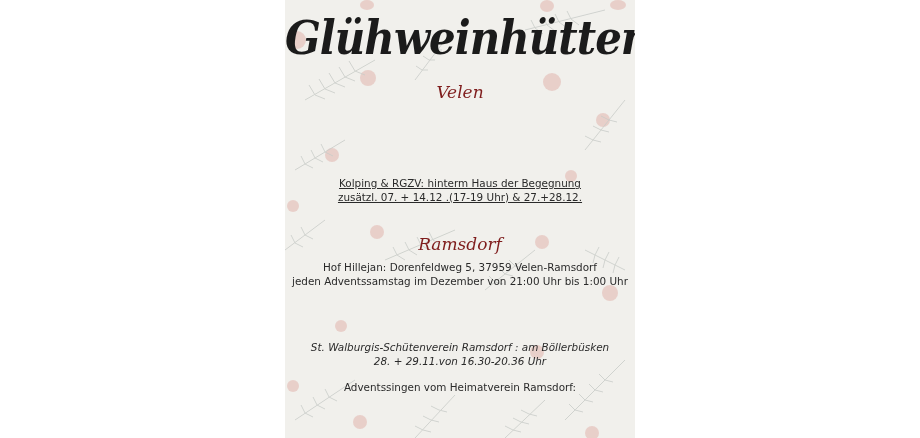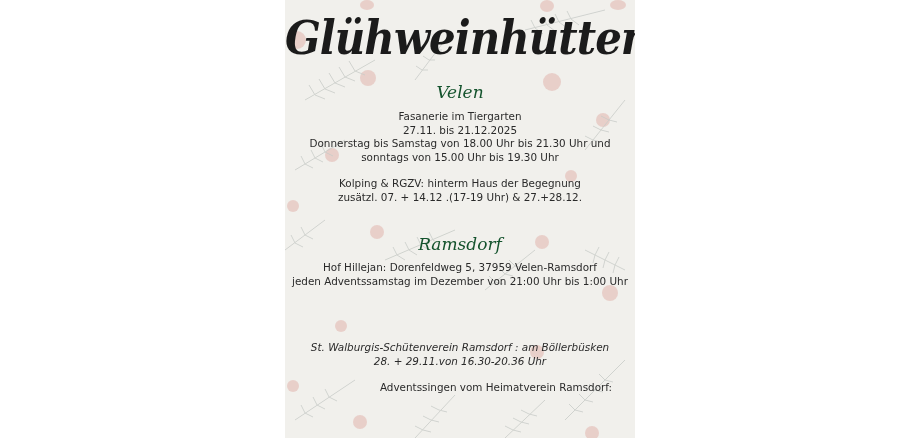--- a/index.html
+++ b/index.html
@@ -20,21 +20,21 @@
   }
   .title {
     position: absolute; left: 0; width: 350px; top: 14px; text-align: center;
     font-family: "DejaVu Serif", serif; font-style: italic; font-weight: bold;
     font-size: 42px; color: #1b1b1b; letter-spacing: -1px;
     transform: scaleY(1.1);
   }
   .section-head {
     position: absolute; left: 0; width: 350px; text-align: center;
     font-family: "DejaVu Serif", serif; font-style: italic;
-    font-size: 17px; color: #14532d;
+    font-size: 17px; color: #7f1d1d;
   }
   .block {
     position: absolute; left: 0; width: 350px; text-align: center;
     font-family: "DejaVu Sans", sans-serif; font-size: 10.4px; line-height: 13.6px;
     color: #2a2a2a;
   }
   .block div { white-space: nowrap; }
 </style>
 </head>
 <body>
@@ -88,41 +88,35 @@
       <path d="M290 410 l-6 -6 M300 400 l-6 -6 M310 390 l-6 -6 M320 380 l-6 -6 M290 410 l8 2 M300 400 l8 2 M310 390 l8 2 M320 380 l8 2"></path>
       <path d="M130 80 L160 40"></path>
       <path d="M137 70 l-6 -4 M144 60 l-6 -4 M151 50 l-6 -4 M137 70 l6 0 M144 60 l6 0 M151 50 l6 0"></path>
     </g>
   </svg>
 
   <div class="title">Glühweinhütten</div>
 
   <div class="section-head" style="top:82px;">Velen</div>
 
-  <div class="block" style="top:110px;">
-    <div>Fasanerie im Tiergarten</div>
-    <div>27.11. bis 21.12.2025</div>
-    <div>Donnerstag bis Samstag von 18.00 Uhr bis 21.30 Uhr und</div>
-    <div>sonntags von 15.00 Uhr bis 19.30 Uhr</div>
-  </div>
 
-  <div class="block" style="top:177px;">
+  <div class="block" style="top:177px;text-decoration:underline;">
     <div>Kolping &amp; RGZV: hinterm Haus der Begegnung</div>
     <div>zusätzl. 07. + 14.12 .(17-19 Uhr) &amp; 27.+28.12.</div>
   </div>
 
   <div class="section-head" style="top:234px;">Ramsdorf</div>
 
   <div class="block" style="top:261px;">
     <div>Hof Hillejan: Dorenfeldweg 5, 37959 Velen-Ramsdorf</div>
     <div>jeden Adventssamstag im Dezember von 21:00 Uhr bis 1:00 Uhr</div>
   </div>
 
 
   <div class="block" style="top:341px;font-style:italic;">
     <div>St. Walburgis-Schütenverein Ramsdorf : am Böllerbüsken</div>
     <div>28. + 29.11.von 16.30-20.36 Uhr</div>
   </div>
 
-  <div class="block" style="top:381px;padding-left:36px;">
+  <div class="block" style="top:381px;">
     <div>Adventssingen vom Heimatverein Ramsdorf:</div>
   </div>
 </div>
 
 </body></html>

